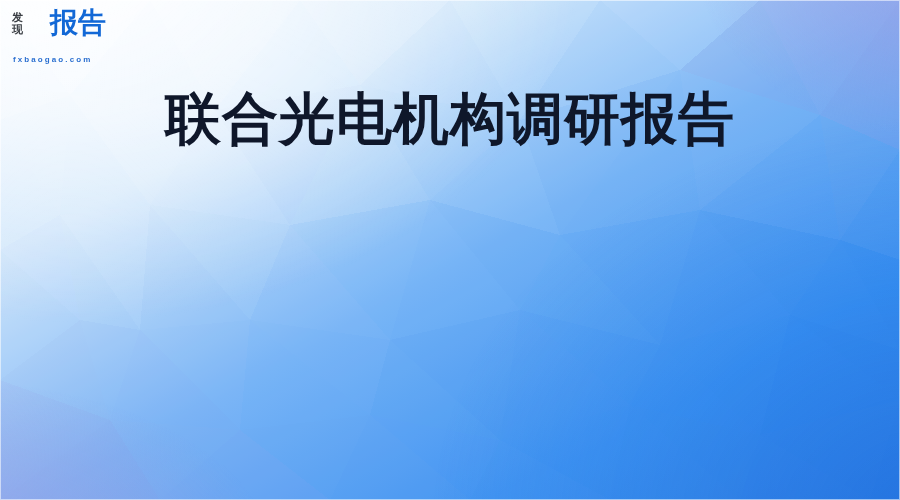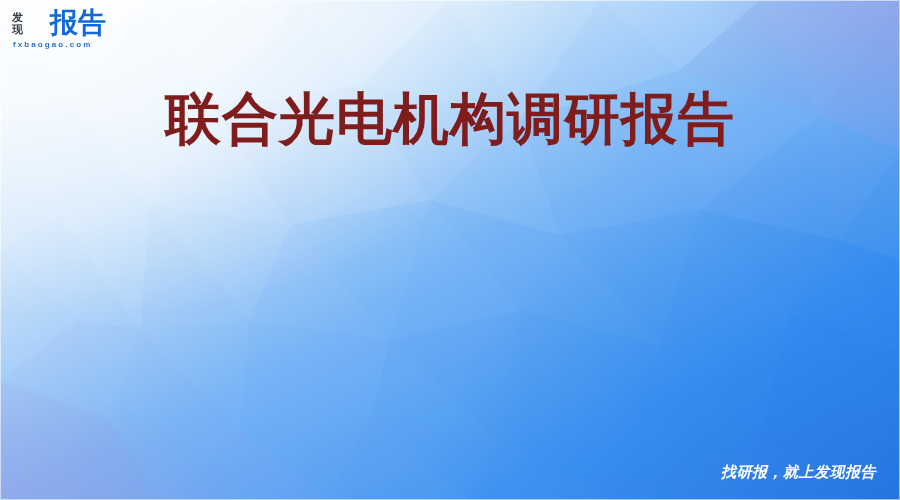--- a/index.html
+++ b/index.html
@@ -98,39 +98,39 @@
   }
   .logo-main {
     font-size: 28px;
     font-weight: 900;
     color: #1268d6;
     letter-spacing: 0px;
     line-height: 1;
     margin-left: 24px;
   }
   .logo-url {
-    margin-top: 3px;
+    margin-top: 18px;
     margin-left: 1px;
     font-size: 8px;
     font-weight: 700;
     color: #2b6fd0;
     letter-spacing: 2.1px;
     text-align: center;
   }
 
   
   #title {
     position: absolute;
     left: 0;
     right: 0;
     top: 88px;
     text-align: center;
     font-size: 56px;
     font-weight: 900;
-    color: #7f1d1d;
+    color: #0f172a;
     letter-spacing: 1px;
     line-height: 1.1;
     z-index: 4;
   }
   #subtitle {
     position: absolute;
     left: 0;
     right: 0;
     top: 232px;
     text-align: center;
@@ -264,15 +264,14 @@
         <span>发</span>
         <span>现</span>
       </div>
       <div class="logo-main">报告</div>
     </div>
     <div class="logo-url">fxbaogao.com</div>
   </div>
 
   <div id="title">联合光电机构调研报告</div>
 
-  <div id="watermark">找研报，就上发现报告</div>
 
 </div>
 
 </body></html>

